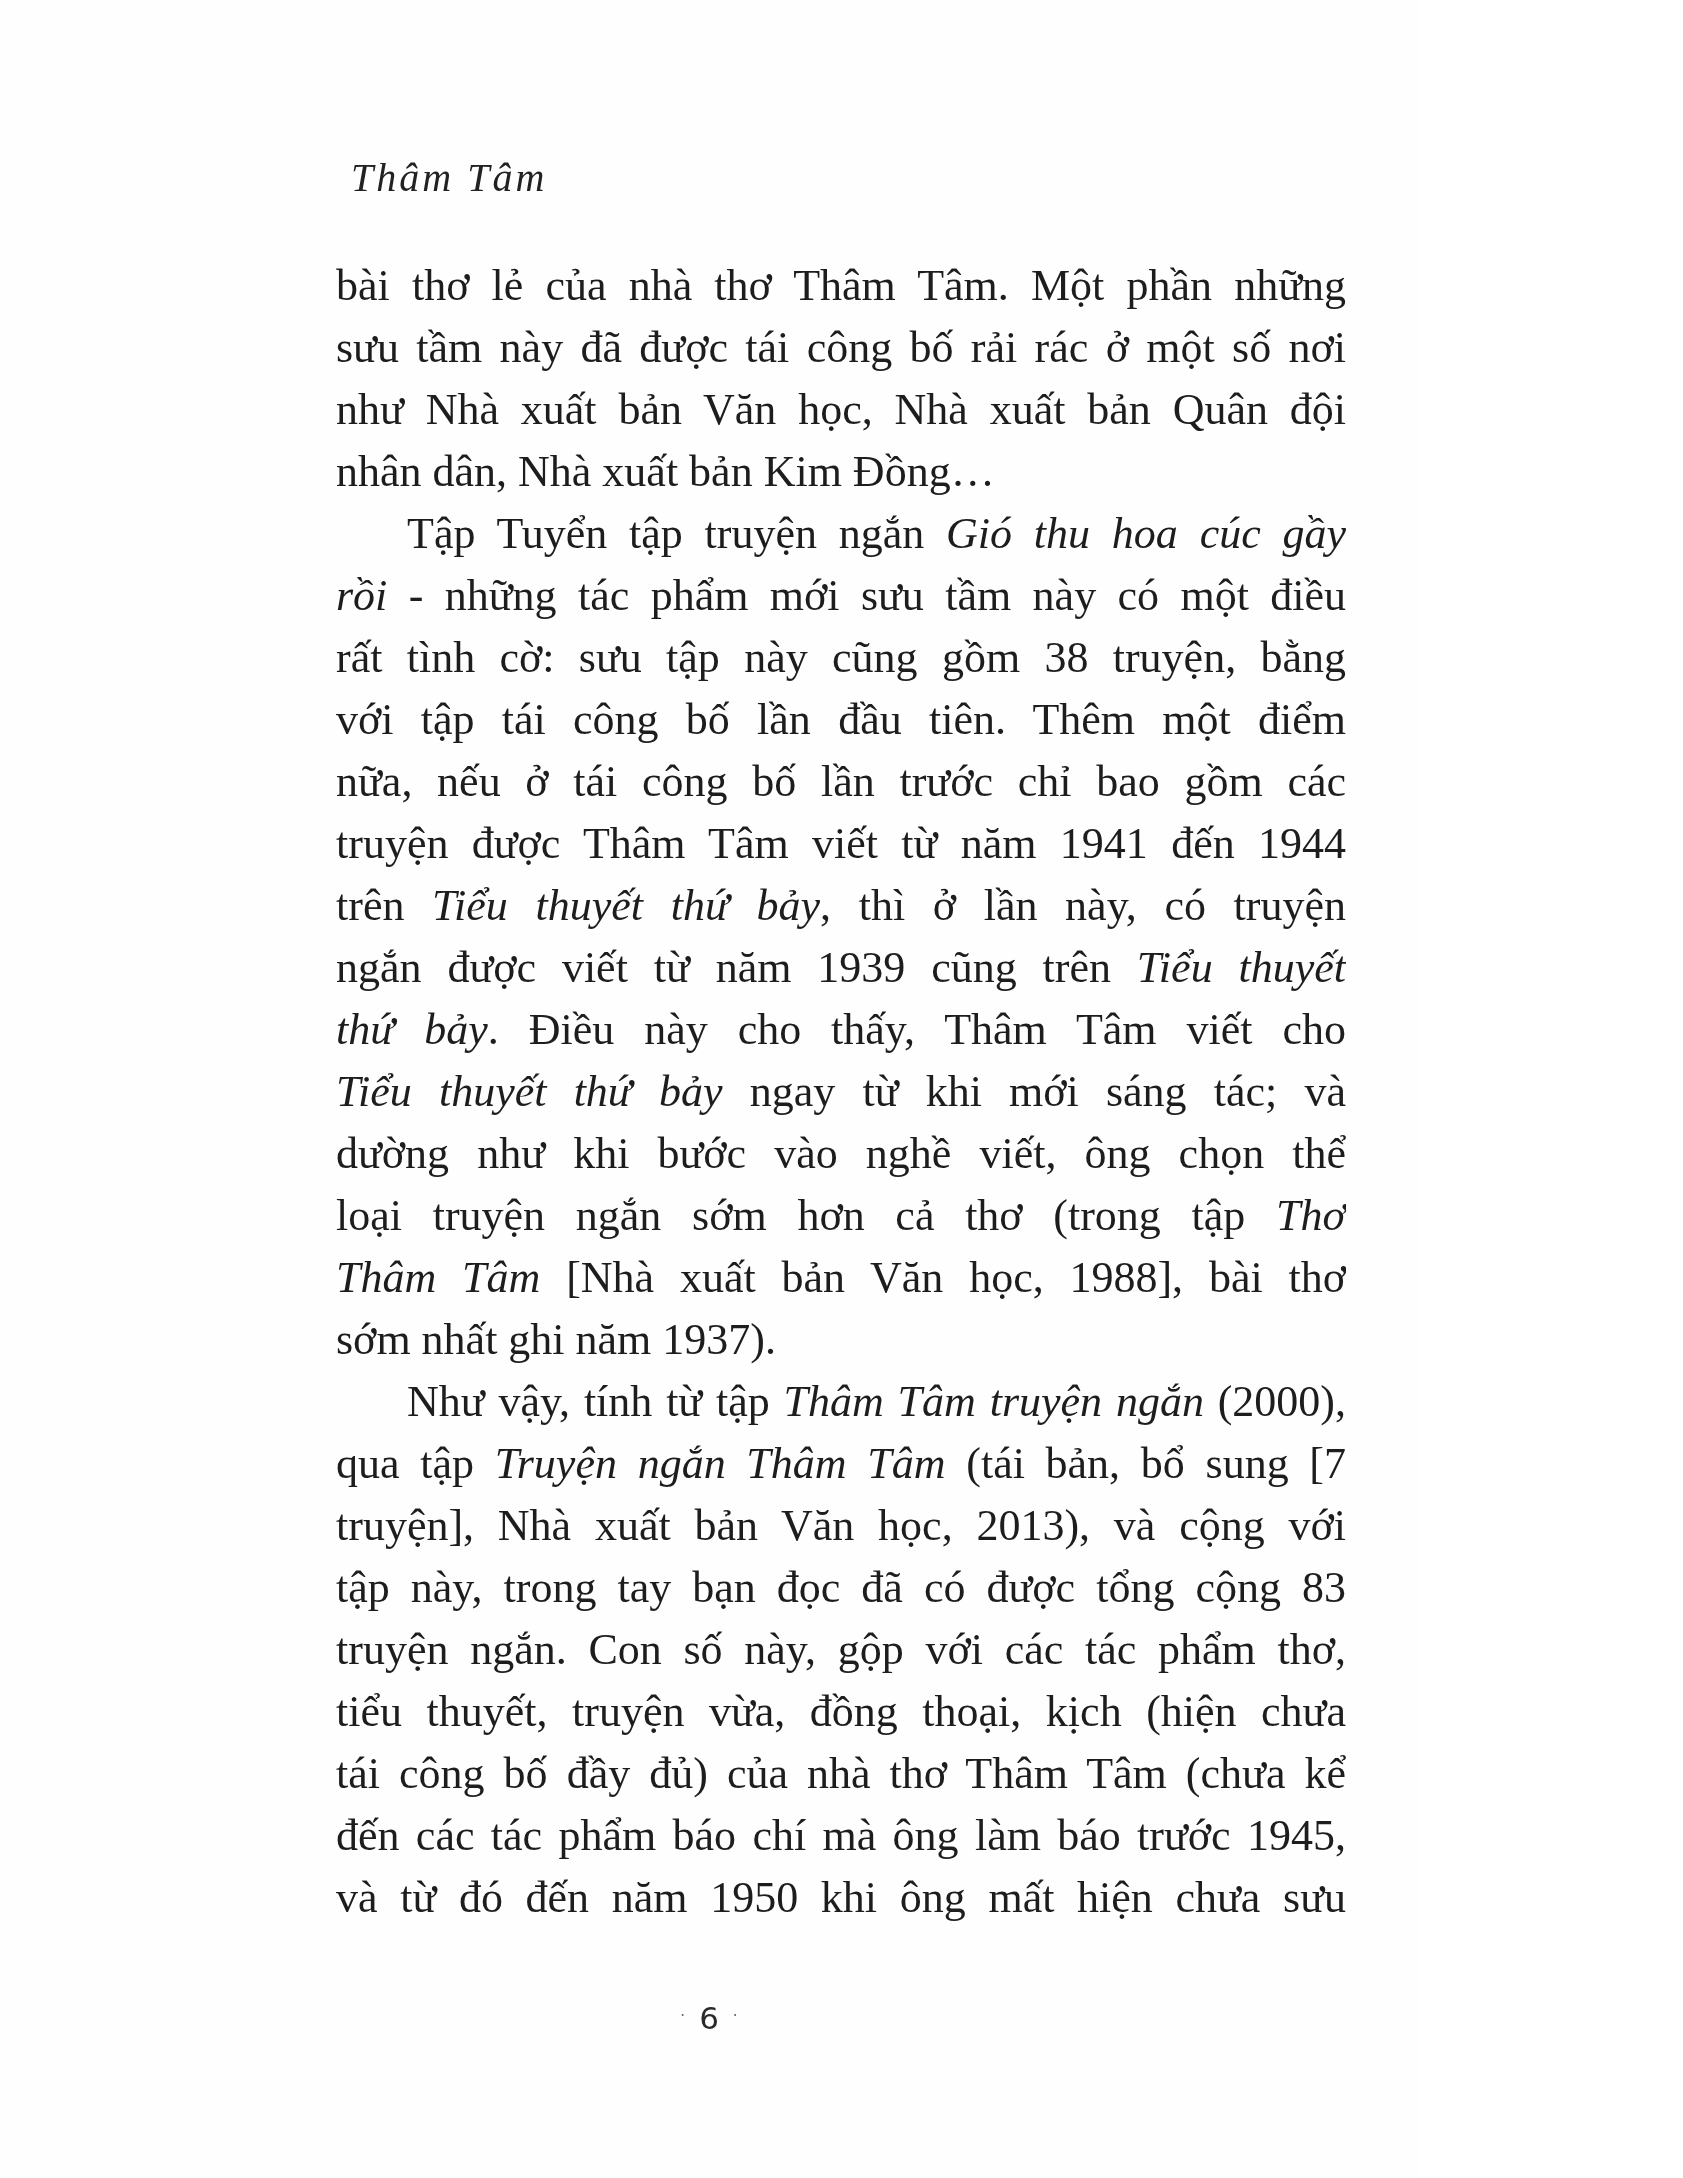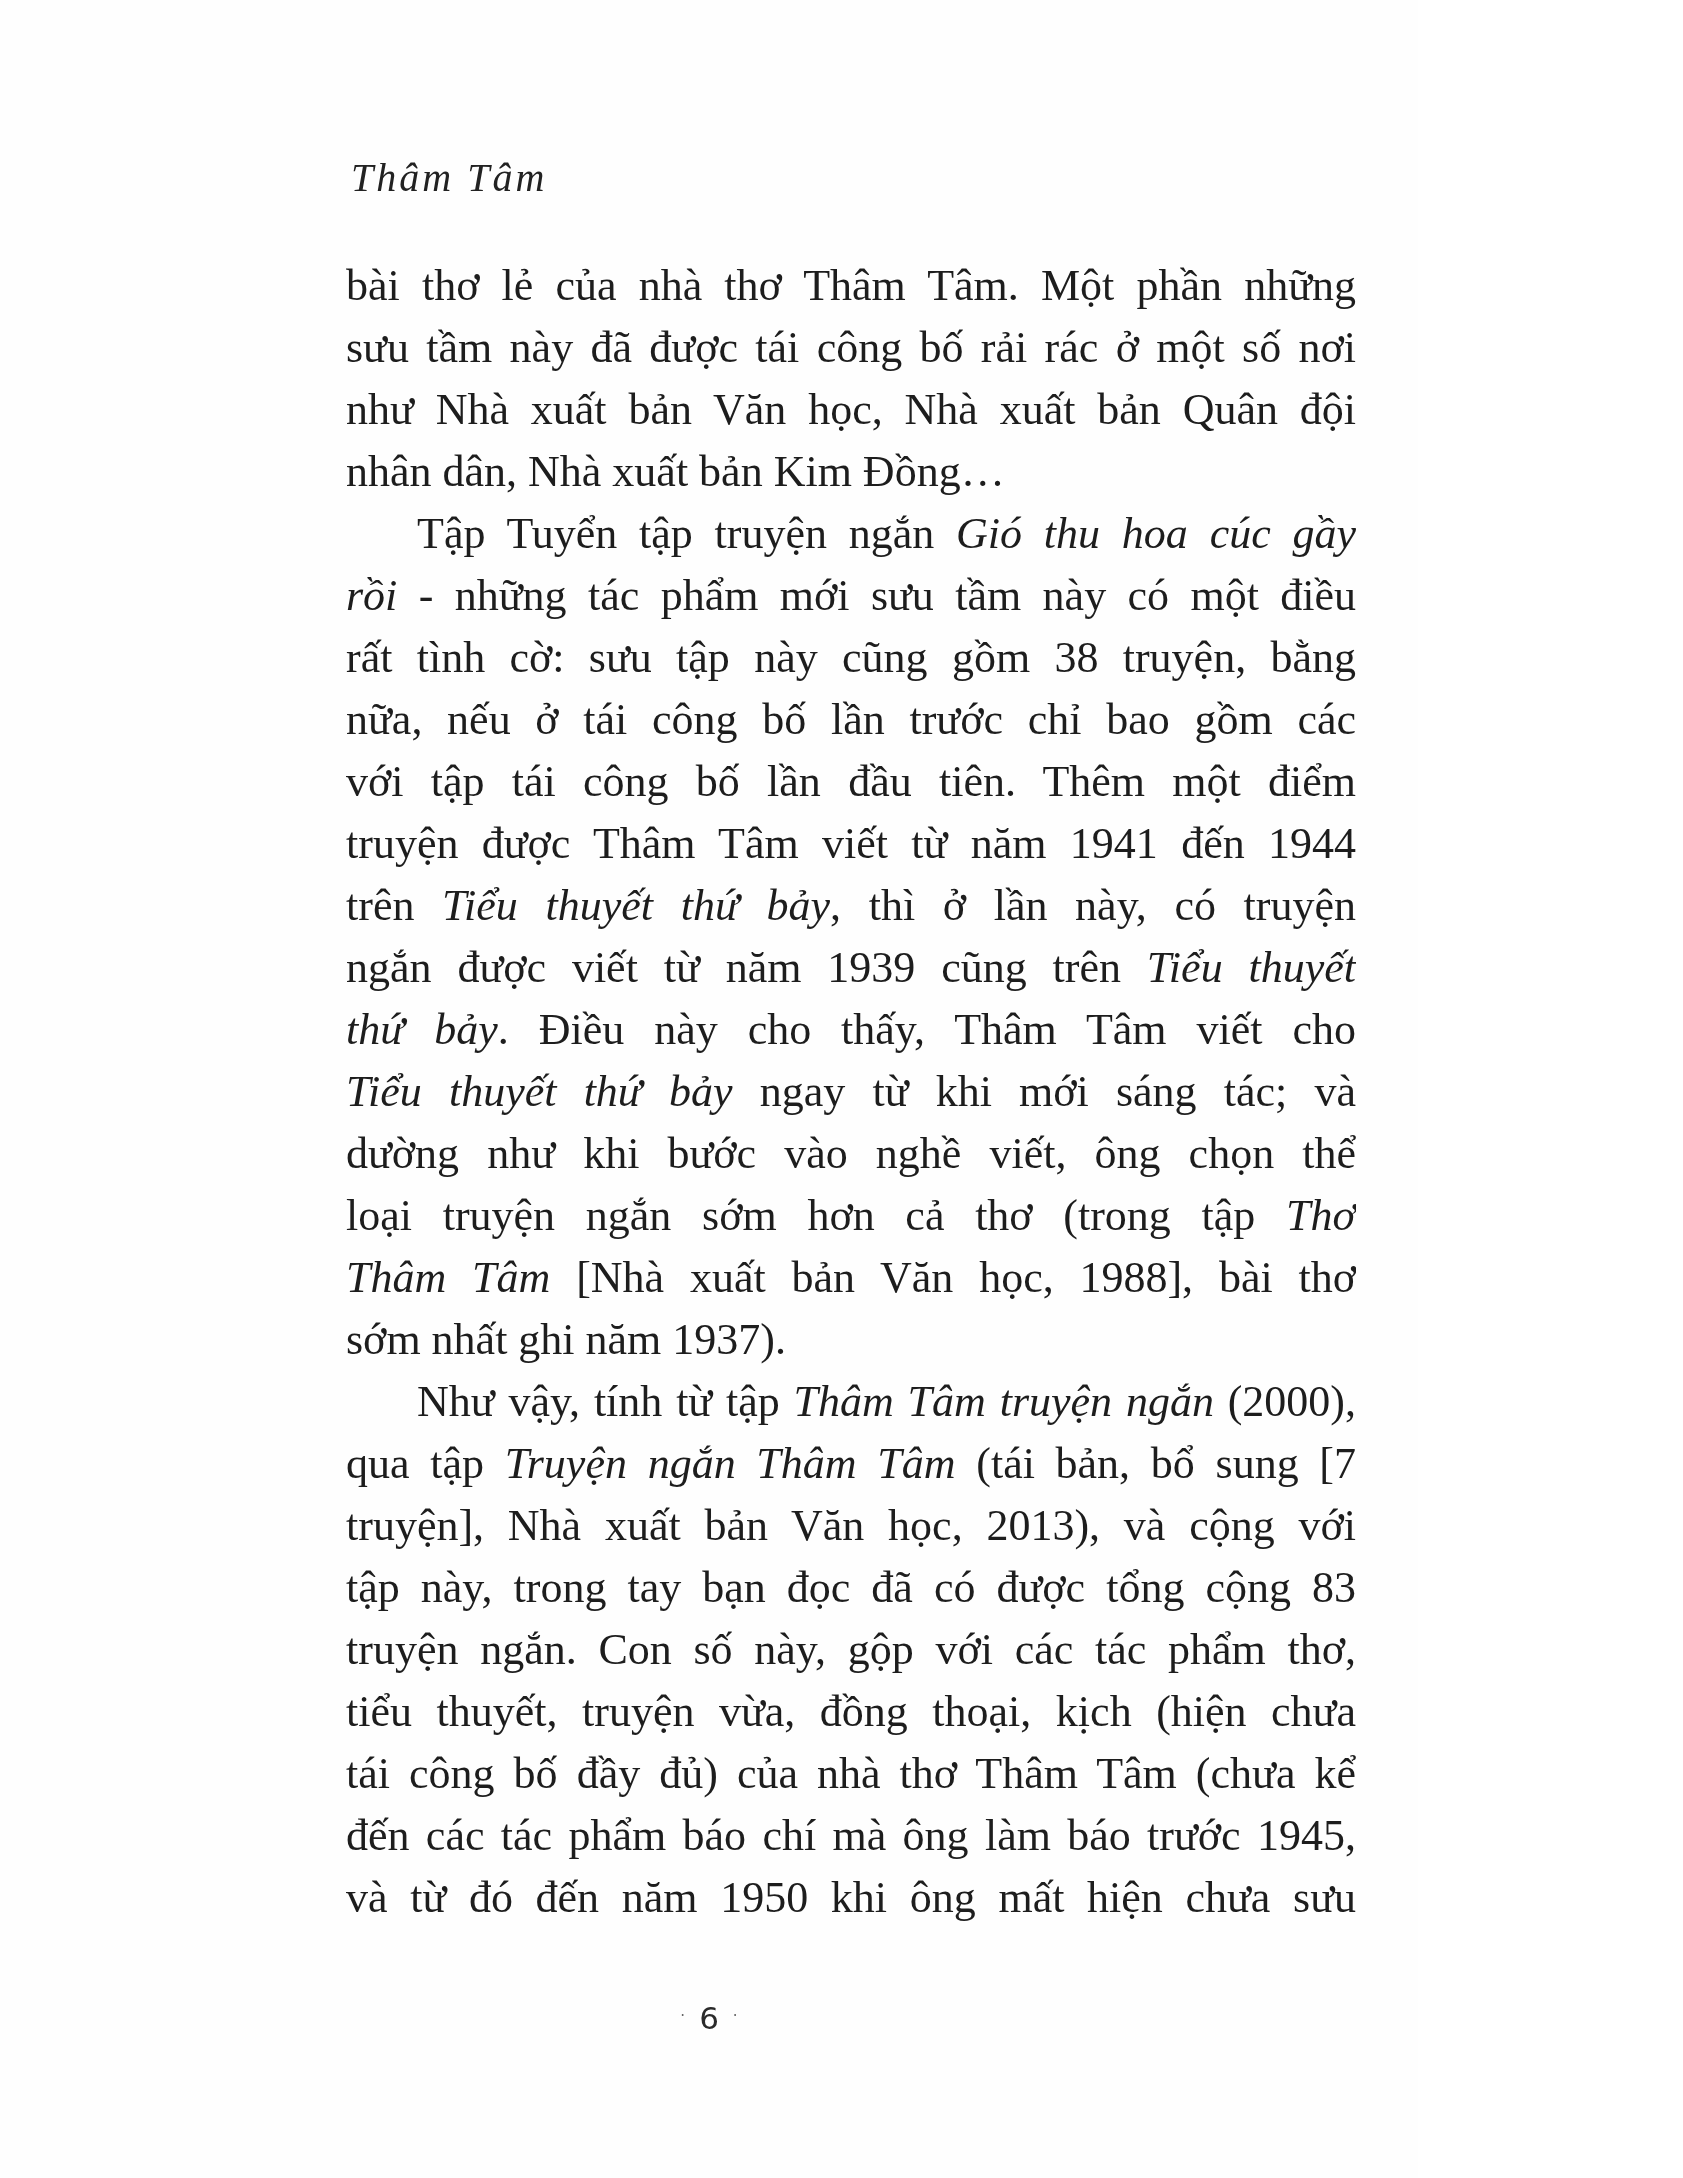--- a/index.html
+++ b/index.html
@@ -22,21 +22,21 @@
     top: 154px;
     font-size: 40px;
     font-style: italic;
     font-weight: 500;
     letter-spacing: 3px;
     color: #222222;
     white-space: nowrap;
   }
   .text-block {
     position: absolute;
-    left: 346px;
+    left: 336px;
     top: 255px;
     width: 1010px;
   }
   .line {
     height: 62px;
     line-height: 62px;
     font-size: 44px;
     text-align: justify;
     text-align-last: justify;
     overflow: hidden;
@@ -79,22 +79,22 @@
   <div class="running-header">Thâm Tâm</div>
 
   <div class="text-block" id="text-block">
       <div class="line"><span>bài thơ lẻ của nhà thơ Thâm Tâm. Một phần những</span></div>
       <div class="line"><span>sưu tầm này đã được tái công bố rải rác ở một số nơi</span></div>
       <div class="line"><span>như Nhà xuất bản Văn học, Nhà xuất bản Quân đội</span></div>
       <div class="line last"><span>nhân dân, Nhà xuất bản Kim Đồng…</span></div>
       <div class="line indent"><span>Tập Tuyển tập truyện ngắn </span><i>Gió thu hoa cúc gầy</i></div>
       <div class="line"><i>rồi</i><span> - những tác phẩm mới sưu tầm này có một điều</span></div>
       <div class="line"><span>rất tình cờ: sưu tập này cũng gồm 38 truyện, bằng</span></div>
+      <div class="line"><span>với tập tái công bố lần đầu tiên. Thêm một điểm</span></div>
       <div class="line"><span>nữa, nếu ở tái công bố lần trước chỉ bao gồm các</span></div>
-      <div class="line"><span>với tập tái công bố lần đầu tiên. Thêm một điểm</span></div>
       <div class="line"><span>truyện được Thâm Tâm viết từ năm 1941 đến 1944</span></div>
       <div class="line"><span>trên </span><i>Tiểu thuyết thứ bảy</i><span>, thì ở lần này, có truyện</span></div>
       <div class="line"><span>ngắn được viết từ năm 1939 cũng trên </span><i>Tiểu thuyết</i></div>
       <div class="line"><i>thứ bảy</i><span>. Điều này cho thấy, Thâm Tâm viết cho</span></div>
       <div class="line"><i>Tiểu thuyết thứ bảy</i><span> ngay từ khi mới sáng tác; và</span></div>
       <div class="line"><span>dường như khi bước vào nghề viết, ông chọn thể</span></div>
       <div class="line"><span>loại truyện ngắn sớm hơn cả thơ (trong tập </span><i>Thơ</i></div>
       <div class="line"><i>Thâm Tâm</i><span> [Nhà xuất bản Văn học, 1988], bài thơ</span></div>
       <div class="line last"><span>sớm nhất ghi năm 1937).</span></div>
       <div class="line indent"><span>Như vậy, tính từ tập </span><i>Thâm Tâm truyện ngắn</i><span> (2000),</span></div>

